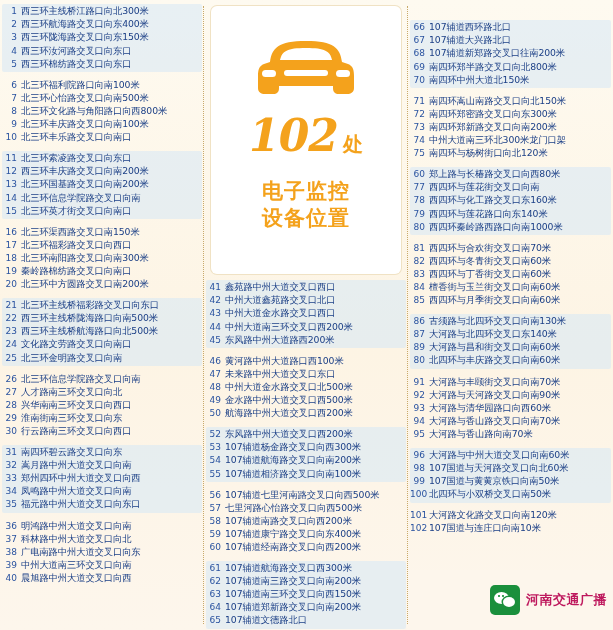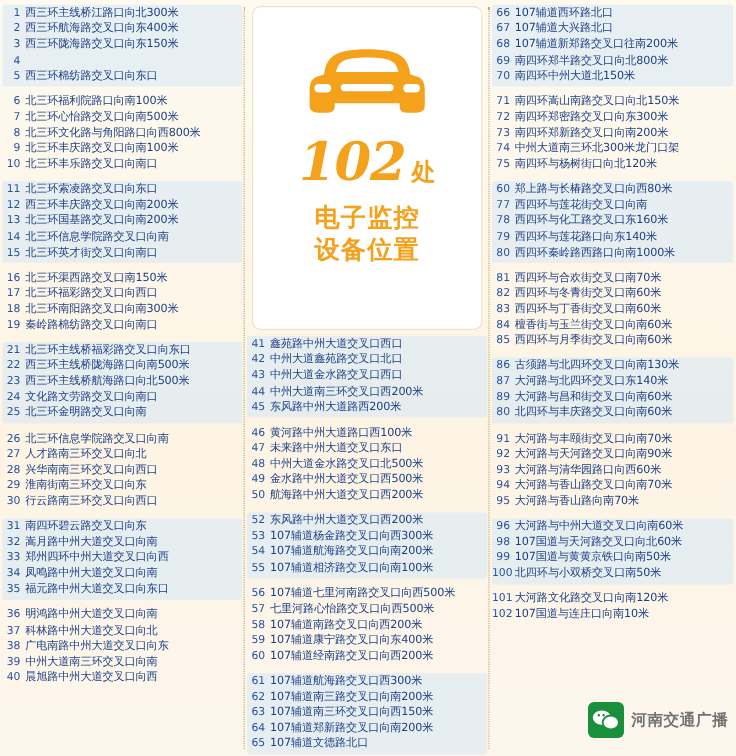--- a/index.html
+++ b/index.html
@@ -18,21 +18,21 @@
   .cols {
     position:absolute; left:0; top:0; width:613px; height:630px;
     display:flex;
   }
   .col {
     position: relative;
     padding: 4px 2px 4px 2px;
   }
   .col-1 { width: 204px; }
   .col-2 { width: 204px; }
-  .col-3 { width: 205px; }
+  .col-3 { width: 205px; margin-top: 16px; }
   
   .sep {
     position:absolute; top:6px; bottom:6px; width:0;
     border-left: 1px dotted #c8a96a;
   }
   .sep-1 { left: 203px; }
   .sep-2 { left: 407px; }
 
   .group { margin-bottom: 5px; }
   .row {
@@ -103,21 +103,21 @@
     line-height: 1;
   }
   .bignum .u {
     font-size: 20px;
     margin-left: 5px;
     color:#f4a21c;
     font-family:"DejaVu Sans","Liberation Sans",sans-serif;
     font-weight: bold;
   }
   .blabel {
-    margin-top: 10px;
+    margin-top: 20px;
     text-align:center;
     color:#f4a21c;
     font-size: 21px;
     font-weight: bold;
     line-height: 27px;
     letter-spacing: 1px;
     font-family:"DejaVu Sans","Liberation Sans",sans-serif;
   }
 
   
@@ -143,21 +143,21 @@
   }
   .wechat-logo .b1, .wechat-logo .b2 {
     position:absolute; background:#fff; border-radius:50%;
   }
   .wechat-logo .b1 { width:15px; height:12px; left:4px; top:7px; }
   .wechat-logo .b2 { width:12px; height:10px; left:13px; top:12px; box-shadow: 0 0 0 1.5px #1a8f3c; }
   .wechat-logo .t1, .wechat-logo .t2 { position:absolute; width:1.6px; height:1.6px; background:#1a8f3c; border-radius:50%; }
   .wechat-logo .t1 { left:8px; top:10px;}
   .wechat-logo .t2 { left:12px; top:10px;}
   .banner-text {
-    color: #737373;
+    color: #be185d;
     font-size: 13px;
     font-weight: bold;
     letter-spacing: 0.5px;
     white-space: nowrap;
   }
 </style>
 </head>
 <body>
 
 <div id="page">
@@ -173,20 +173,21 @@
         <div class="row">
             <span class="num">2</span>
             <span class="txt">西三环航海路交叉口向东400米</span>
           </div>
         <div class="row">
             <span class="num">3</span>
             <span class="txt">西三环陇海路交叉口向东150米</span>
           </div>
         <div class="row">
             <span class="num">4</span>
+            <span class="txt">西三环汝河路交叉口向东口</span>
           </div>
         <div class="row">
             <span class="num">5</span>
             <span class="txt">西三环棉纺路交叉口向东口</span>
           </div>
       </div>
 
       <div class="group band-light">
         <div class="row">
             <span class="num">6</span>
@@ -242,20 +243,24 @@
             <span class="num">17</span>
             <span class="txt">北三环福彩路交叉口向西口</span>
           </div>
         <div class="row">
             <span class="num">18</span>
             <span class="txt">北三环南阳路交叉口向南300米</span>
           </div>
         <div class="row">
             <span class="num">19</span>
             <span class="txt">秦岭路棉纺路交叉口向南口</span>
+          </div>
+        <div class="row">
+            <span class="num">20</span>
+            <span class="txt">北三环中方圆路交叉口南200米</span>
           </div>
       </div>
 
       <div class="group band">
         <div class="row">
             <span class="num">21</span>
             <span class="txt">北三环主线桥福彩路交叉口向东口</span>
           </div>
         <div class="row">
             <span class="num">22</span>

